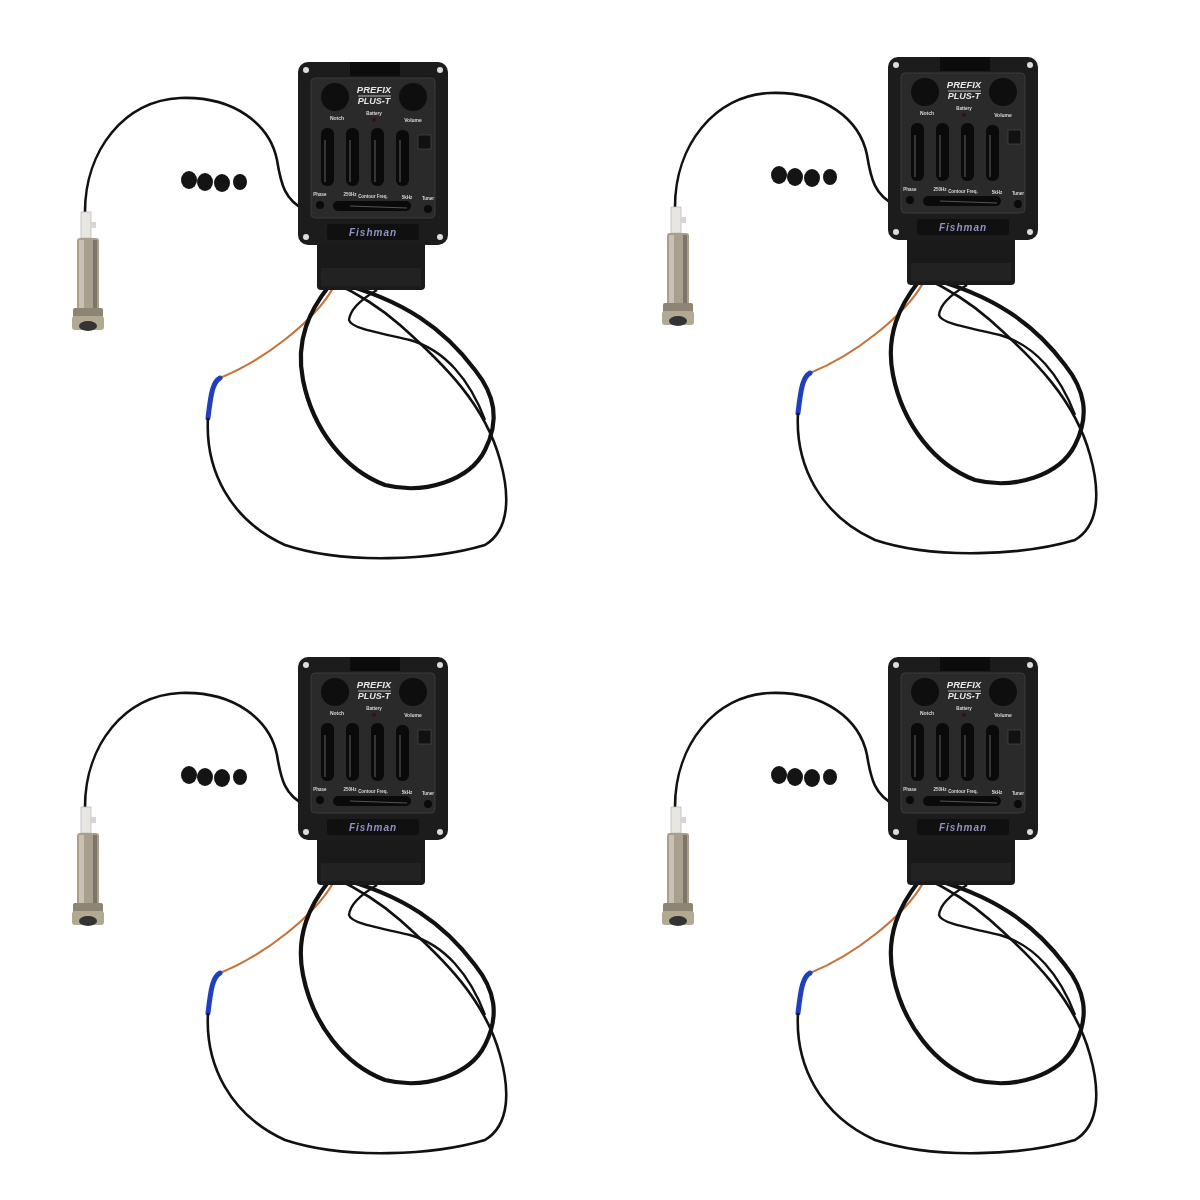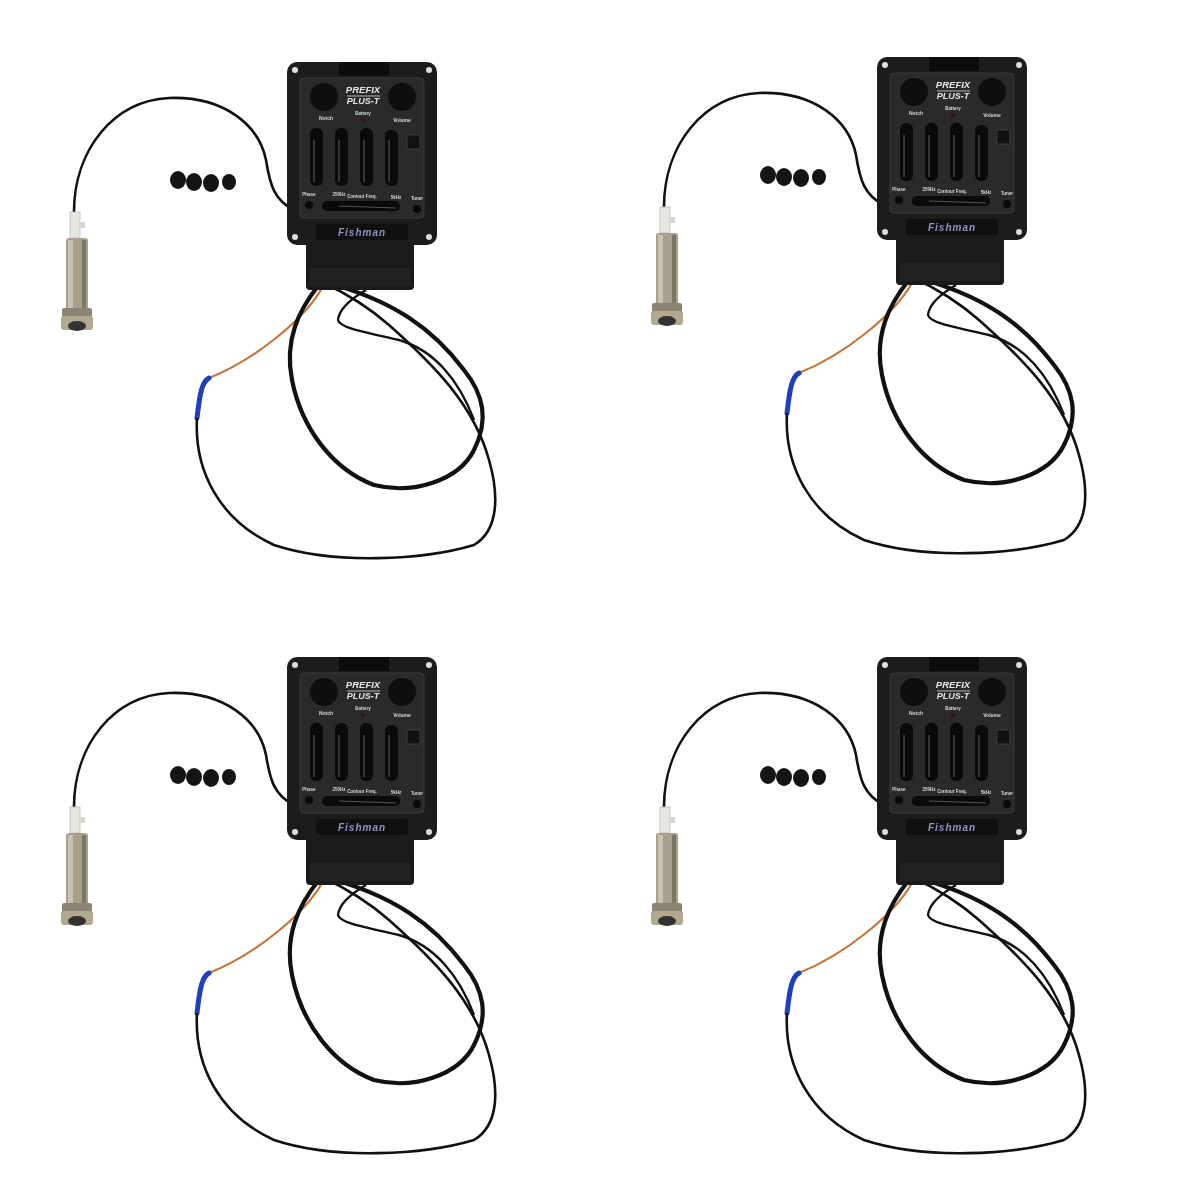--- a/index.html
+++ b/index.html
@@ -1,17 +1,17 @@
 <!DOCTYPE html>
 <html><head>
 <meta charset="utf-8">
 <style>
   html, body { margin:0; padding:0; background:#ffffff; }
   body { width:1200px; height:1200px; position:relative; overflow:hidden; font-family:"Liberation Sans", sans-serif; }
-  .grid { position:absolute; left:4px; top:0; width:1056px; height:1200px; }
+  .grid { position:absolute; left:15px; top:0; width:1056px; height:1200px; }
   .cell { position:absolute; width:600px; height:600px; }
   .cell svg { position:absolute; left:0; top:0; width:600px; height:600px; overflow:visible; }
   .lbl { font-family:"Liberation Sans", sans-serif; fill:#d8d8d8; font-weight:bold; }
   .brand { font-family:"Liberation Sans", sans-serif; fill:#e6e6e6; font-weight:bold; font-style:italic; }
 </style>
 </head>
 <body>
 
 <div class="grid" id="grid">
     <div class="cell" style="left: 0px; top: 0px;">

